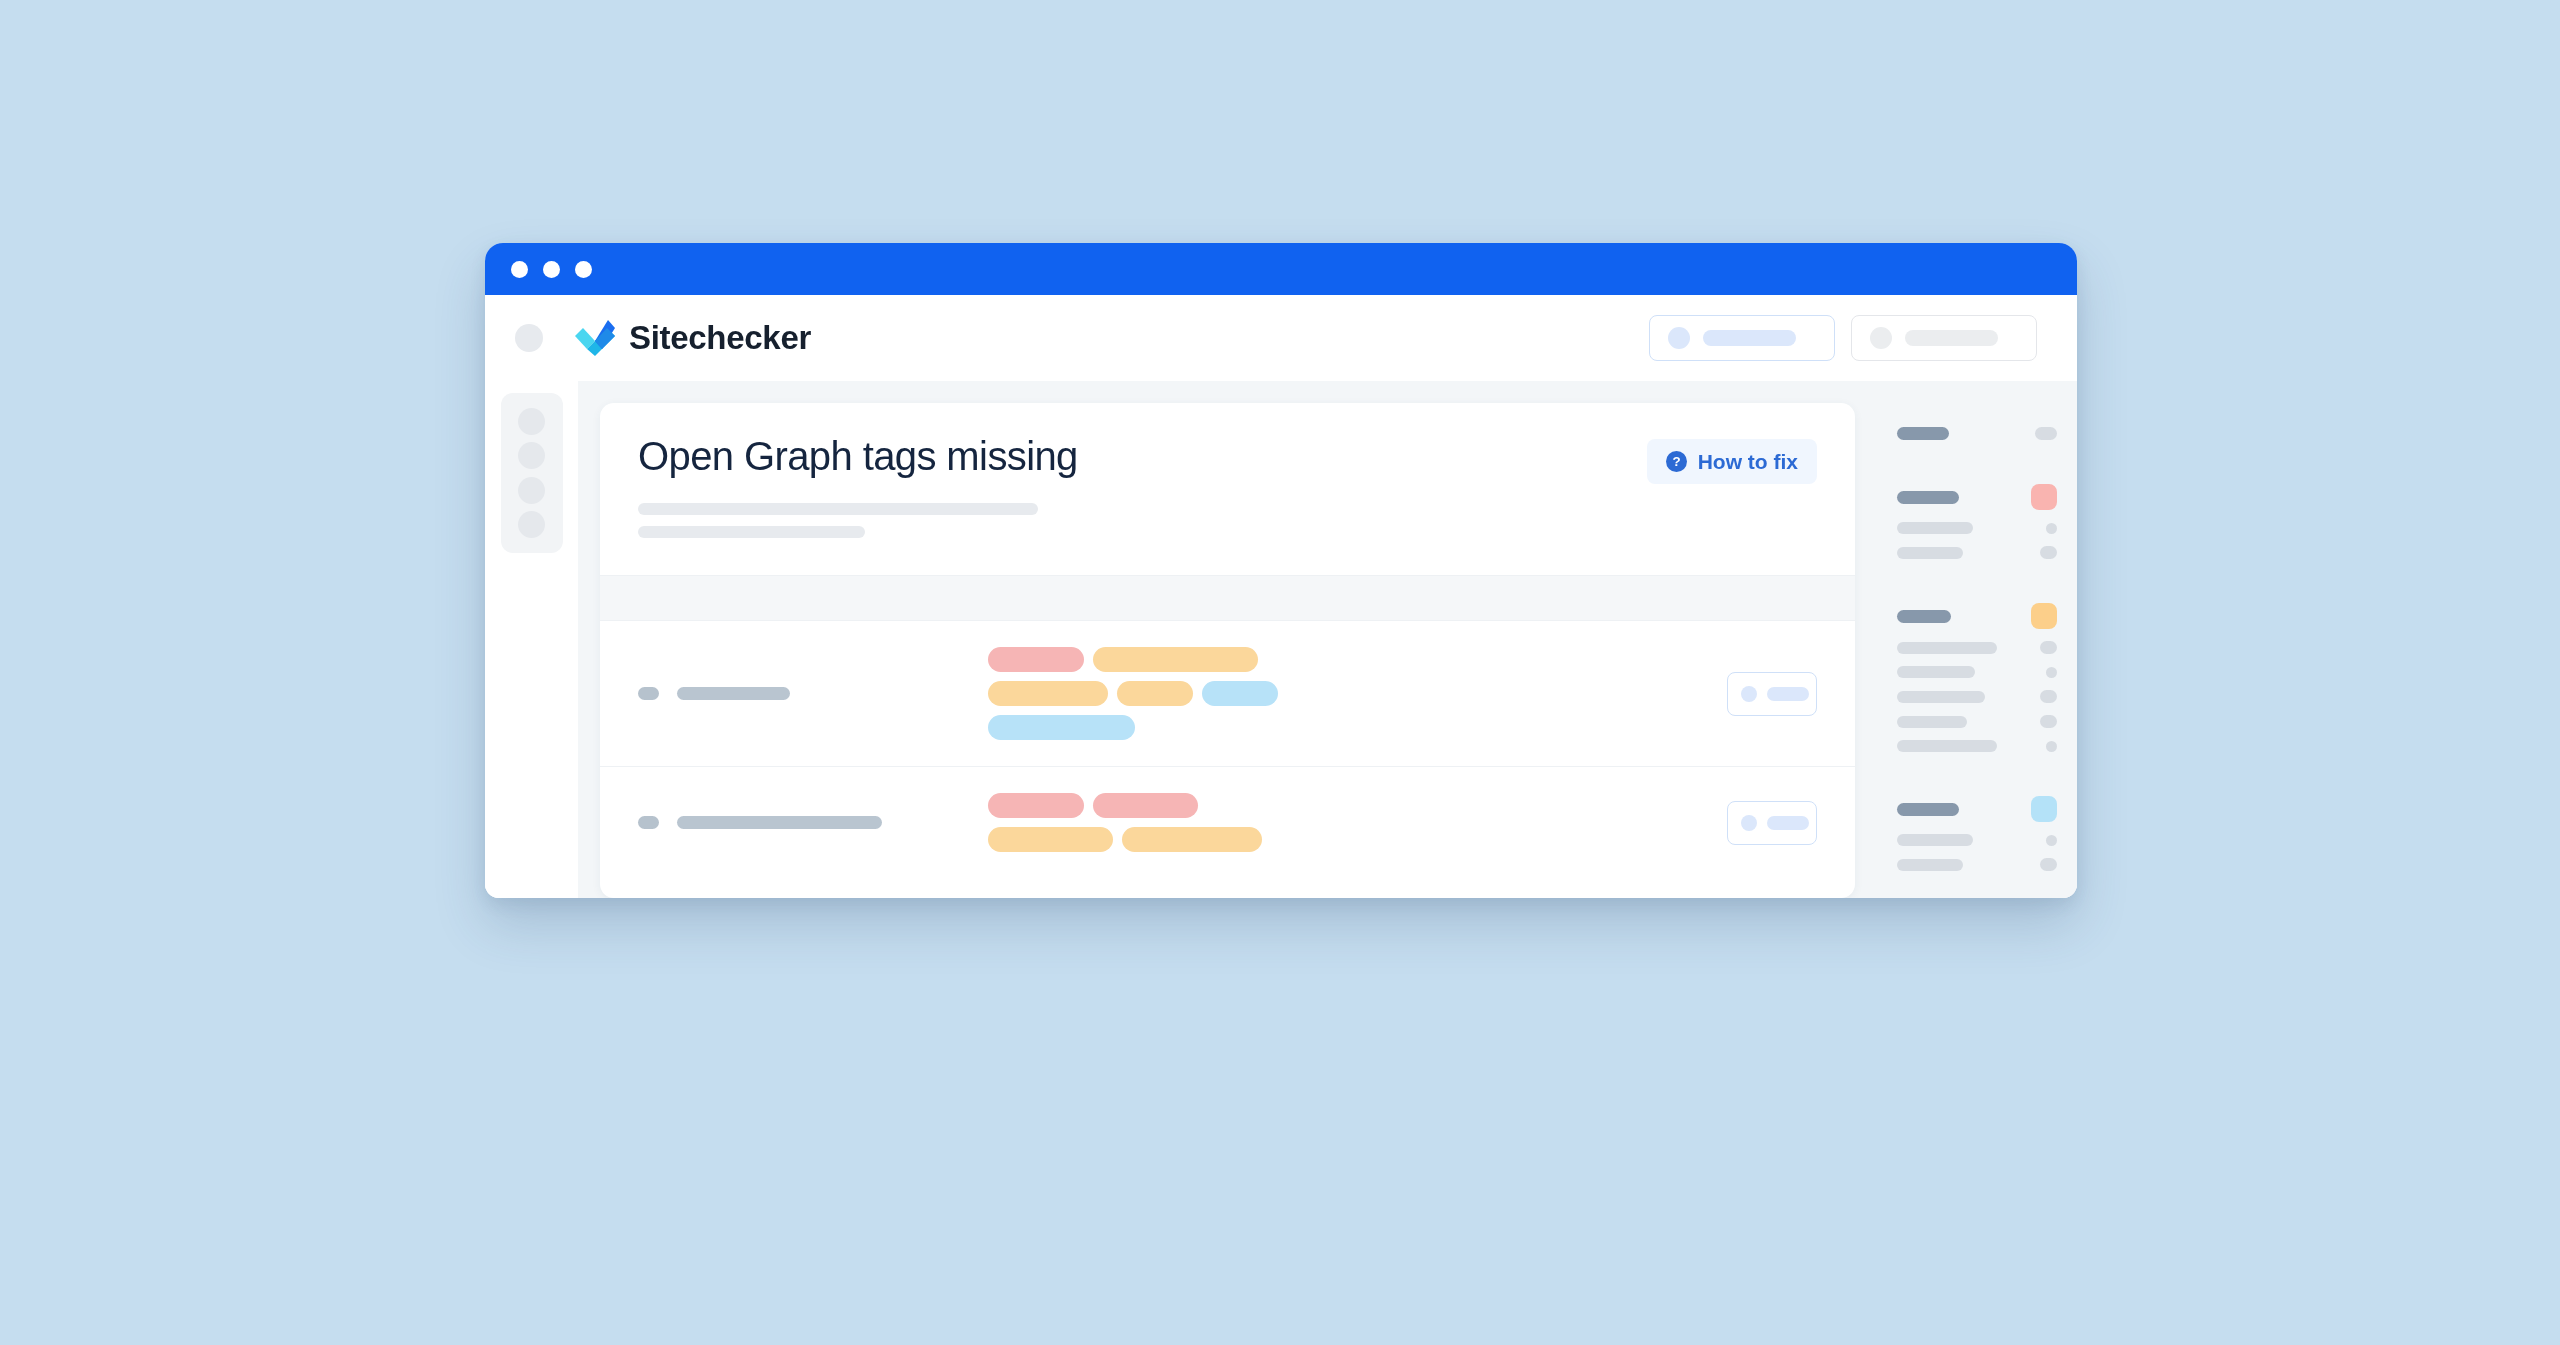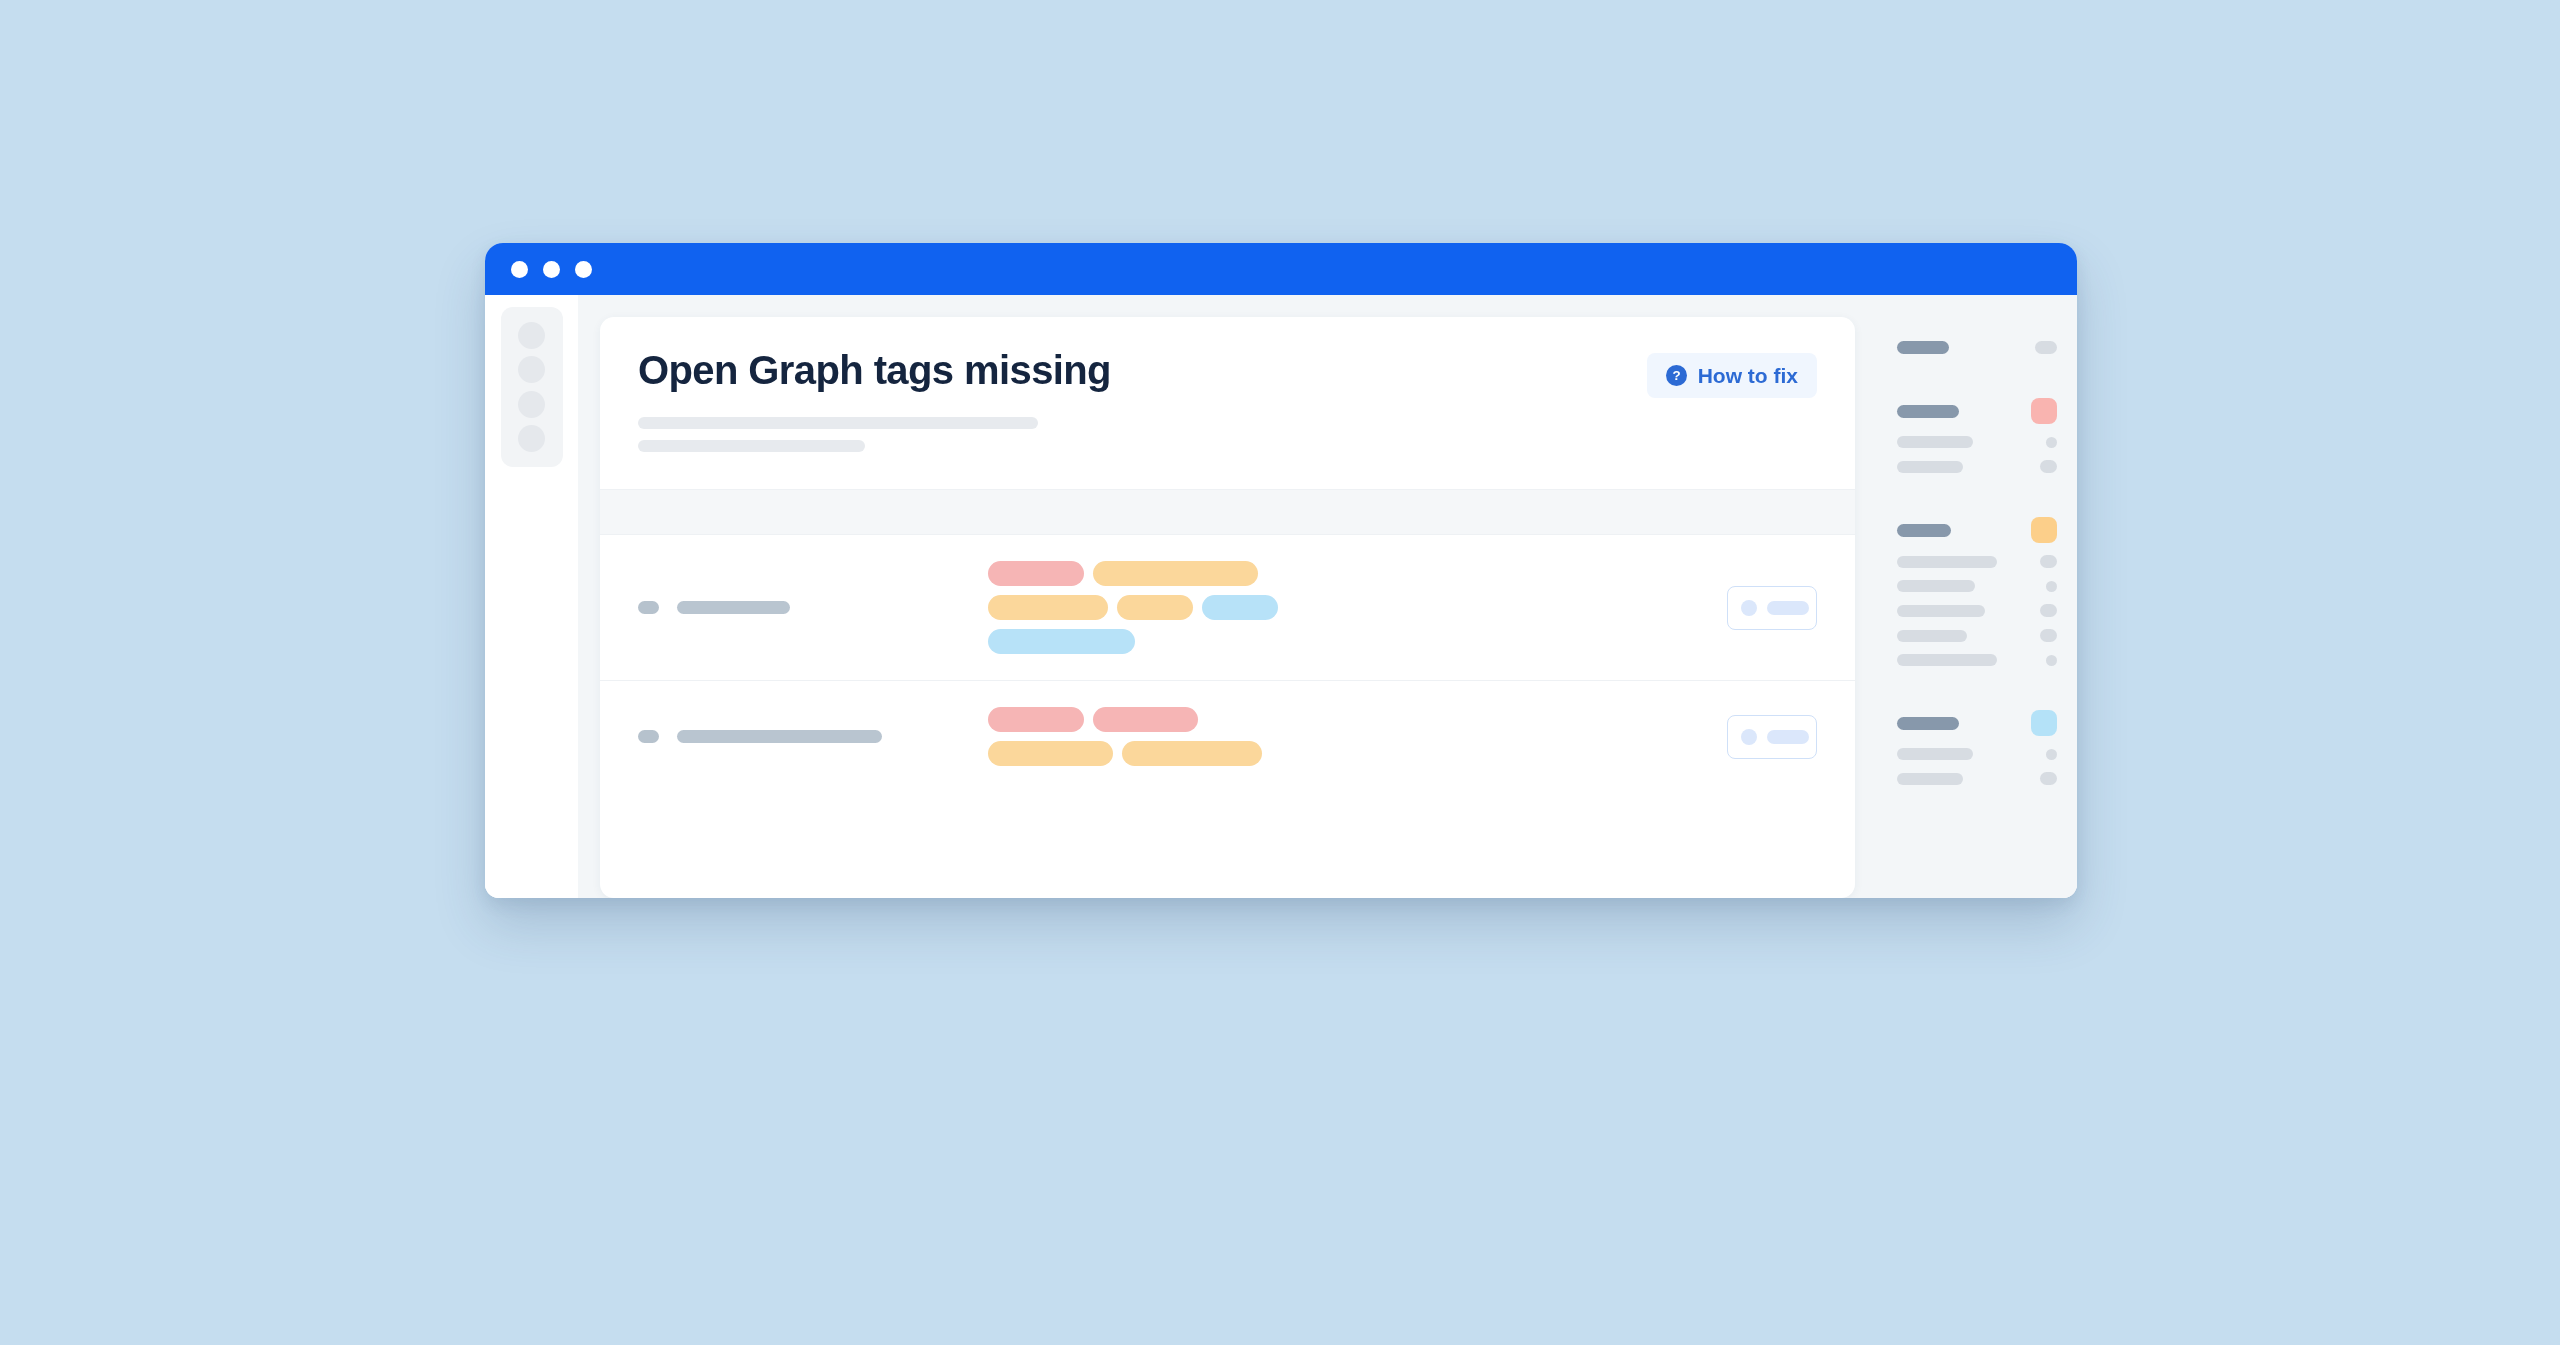--- a/index.html
+++ b/index.html
@@ -175,21 +175,21 @@
 
   .card-head {
     padding: 32px 38px 26px 38px;
     display: flex;
     align-items: flex-start;
     gap: 20px;
   }
   .head-left { flex: 1 1 auto; min-width: 0; }
   .page-title {
     font-size: 40px;
-    font-weight: 700;
+    font-weight: 400;
     color: #15253f;
     letter-spacing: -0.6px;
     margin: 0 0 26px 0;
     line-height: 1.05;
     white-space: nowrap;
   }
   .skel-row { margin-bottom: 11px; }
   .skel {
     height: 12px;
     border-radius: 99px;
@@ -330,20 +330,44 @@
 <div class="stage">
 
   <div class="window">
 
     <div class="titlebar">
       <span class="dot"></span>
       <span class="dot"></span>
       <span class="dot"></span>
     </div>
 
+    <div class="appheader">
+      <span class="hamburger-dot"></span>
+
+      <div class="brand">
+        <svg class="logo-mark" viewBox="0 0 40 36">
+          <polygon points="0,16 8,8 20,21 12,29" fill="#4ad6f0"></polygon>
+          <polygon points="12,29 20,21 32,8 40,16 20,36" fill="#1fb6e8"></polygon>
+          <polygon points="20,21 33,0 40,8 27,29" fill="#1a6df0"></polygon>
+          <polygon points="20,21 32,8 40,16 27,29" fill="#1f8ae8"></polygon>
+        </svg>
+        <span class="brand-name">Sitechecker</span>
+      </div>
+
+      <div class="header-actions">
+        <div class="ghost-btn primary">
+          <span class="ph-circle blue-ph" style="width:22px;height:22px;"></span>
+          <span class="ph-bar blue-ph" style="width:93px;height:16px;"></span>
+        </div>
+        <div class="ghost-btn secondary">
+          <span class="ph-circle gray-ph" style="width:22px;height:22px;"></span>
+          <span class="ph-bar gray-ph" style="width:93px;height:16px;"></span>
+        </div>
+      </div>
+    </div>
 
     <div class="appbody">
 
       <div class="leftrail">
         <div class="rail-panel">
           <span class="rail-dot"></span>
           <span class="rail-dot"></span>
           <span class="rail-dot"></span>
           <span class="rail-dot"></span>
         </div>

